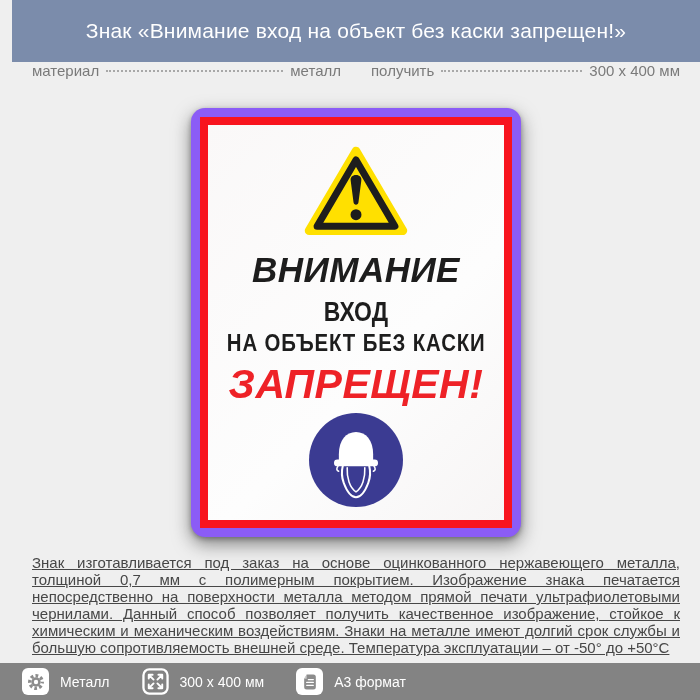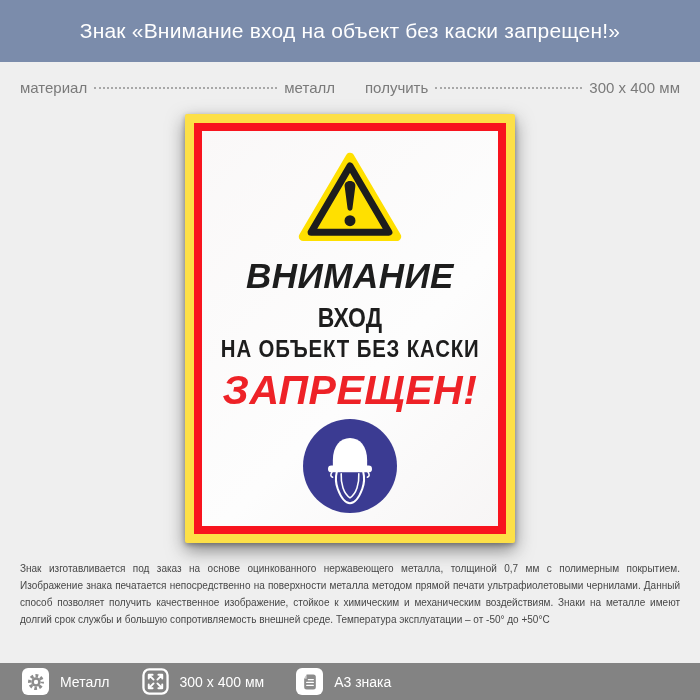--- a/index.html
+++ b/index.html
@@ -4,51 +4,51 @@
 <style>
   :root{
     --header_bg:#7b8cab; --page_bg:#efefef; --spec_text:#7a7a7a;
     --sign_red:#f8141e; --sign_yellow:#ffe000; --sign_black:#1d1d1d;
     --forbidden_red:#ee2227; --helmet_blue:#3b3b92; --footer_bg:#838383;
     --description_text:#474747; --title_text:#ffffff; --icon_glyph:#8c8c8c;
   }
   *{margin:0;padding:0;box-sizing:border-box;}
   html,body{background:#fff;}
   body{font-family:"Liberation Sans",sans-serif;}
-  .page{position:relative;width:700px;height:700px;background:var(--page_bg);overflow:hidden;}
+  .page{position:relative;width:700px;height:700px;background:var(--page_bg);overflow:hidden;padding-left:12px;}
 
   
   .titlebar{height:62px;background:var(--header_bg);display:flex;align-items:center;justify-content:center;}
   .titlebar h1{color:var(--title_text);font-size:21px;font-weight:400;letter-spacing:.2px;}
 
   
-  .specs{height:50px;display:flex;align-items:center;gap:30px;padding:0 20px;}
+  .specs{height:44px;display:flex;gap:30px;padding:0 20px;}
   .spec{flex:1;display:flex;align-items:baseline;color:var(--spec_text);font-size:15px;}
   .leader{flex:1;border-bottom:2px dotted #a8a8a8;margin:0 7px;transform:translateY(-4px);}
   .spec-value{white-space:nowrap;}
 
   
-  .sign{width:330px;height:429px;margin:2px auto 0;background:#fde047;border-radius:2px;
+  .sign{width:330px;height:429px;margin:2px auto 0;background:#8b5cf6;border-radius:14px;
         padding:9px;box-shadow:0 7px 18px rgba(40,40,40,.55),0 2px 5px rgba(0,0,0,.3);}
   .sign-frame{height:100%;border:8px solid var(--sign_red);
         background:linear-gradient(135deg,#faf8f8 0%,#fdfdfd 60%,#f7f5f5 100%);
         display:flex;flex-direction:column;align-items:center;}
   .tri-icon{margin-top:18px;width:106px;height:94px;}
   .attention{margin-top:12px;font-size:35px;line-height:42px;font-weight:700;font-style:italic;
         color:var(--sign_black);letter-spacing:.5px;white-space:nowrap;}
   .cond{font-weight:700;color:var(--sign_black);transform:scaleX(.85);white-space:nowrap;}
   .line1{margin-top:6px;font-size:27px;line-height:30px;}
   .line2{margin-top:2px;font-size:24px;line-height:28px;letter-spacing:1px;}
   .forbidden{margin-top:8px;font-size:41px;line-height:38px;font-weight:700;font-style:italic;
         color:var(--forbidden_red);letter-spacing:.5px;white-space:nowrap;}
   .helmet-icon{margin-top:10px;width:94px;height:94px;}
 
   
-  .description{margin:17px 20px 0;color:var(--description_text);font-size:10px;line-height:17px;
-        text-align:justify;}
+  .description{margin:17px 20px 0;color:var(--description_text);font-size:15px;line-height:17px;
+        text-align:justify;text-decoration:underline;}
 
   
   .footer{position:absolute;left:0;bottom:0;width:100%;height:37px;background:var(--footer_bg);
         display:flex;align-items:center;gap:32px;padding:0 22px;}
   .f-item{display:flex;align-items:center;gap:11px;color:#fff;font-size:14px;}
   .icon-box{width:27px;height:27px;background:#fff;border-radius:6px;display:flex;
         align-items:center;justify-content:center;flex-shrink:0;}
   .icon-frame{width:27px;height:27px;flex-shrink:0;}
 </style>
 </head>
@@ -130,17 +130,17 @@
     <div class="f-item">
       <span class="icon-box">
         <svg width="20" height="20" viewBox="0 0 24 24">
           <path d="M8 3 H16 a3 3 0 0 1 3 3 V18 a3 3 0 0 1 -3 3 H8 a3 3 0 0 1 -3 -3 V8 Z" fill="var(--icon_glyph)"></path>
           <path d="M8 3 L5 8 H8 Z" fill="#fff" opacity=".55"></path>
           <line x1="10" y1="9" x2="16" y2="9" stroke="#fff" stroke-width="1.5" stroke-linecap="round"></line>
           <line x1="8" y1="12.5" x2="16" y2="12.5" stroke="#fff" stroke-width="1.5" stroke-linecap="round"></line>
           <line x1="8" y1="16" x2="16" y2="16" stroke="#fff" stroke-width="1.5" stroke-linecap="round"></line>
         </svg>
       </span>
-      <span>А3 знака</span>
+      <span>А3 формат</span>
     </div>
 
   </footer>
 </div>
 
 </body></html>

